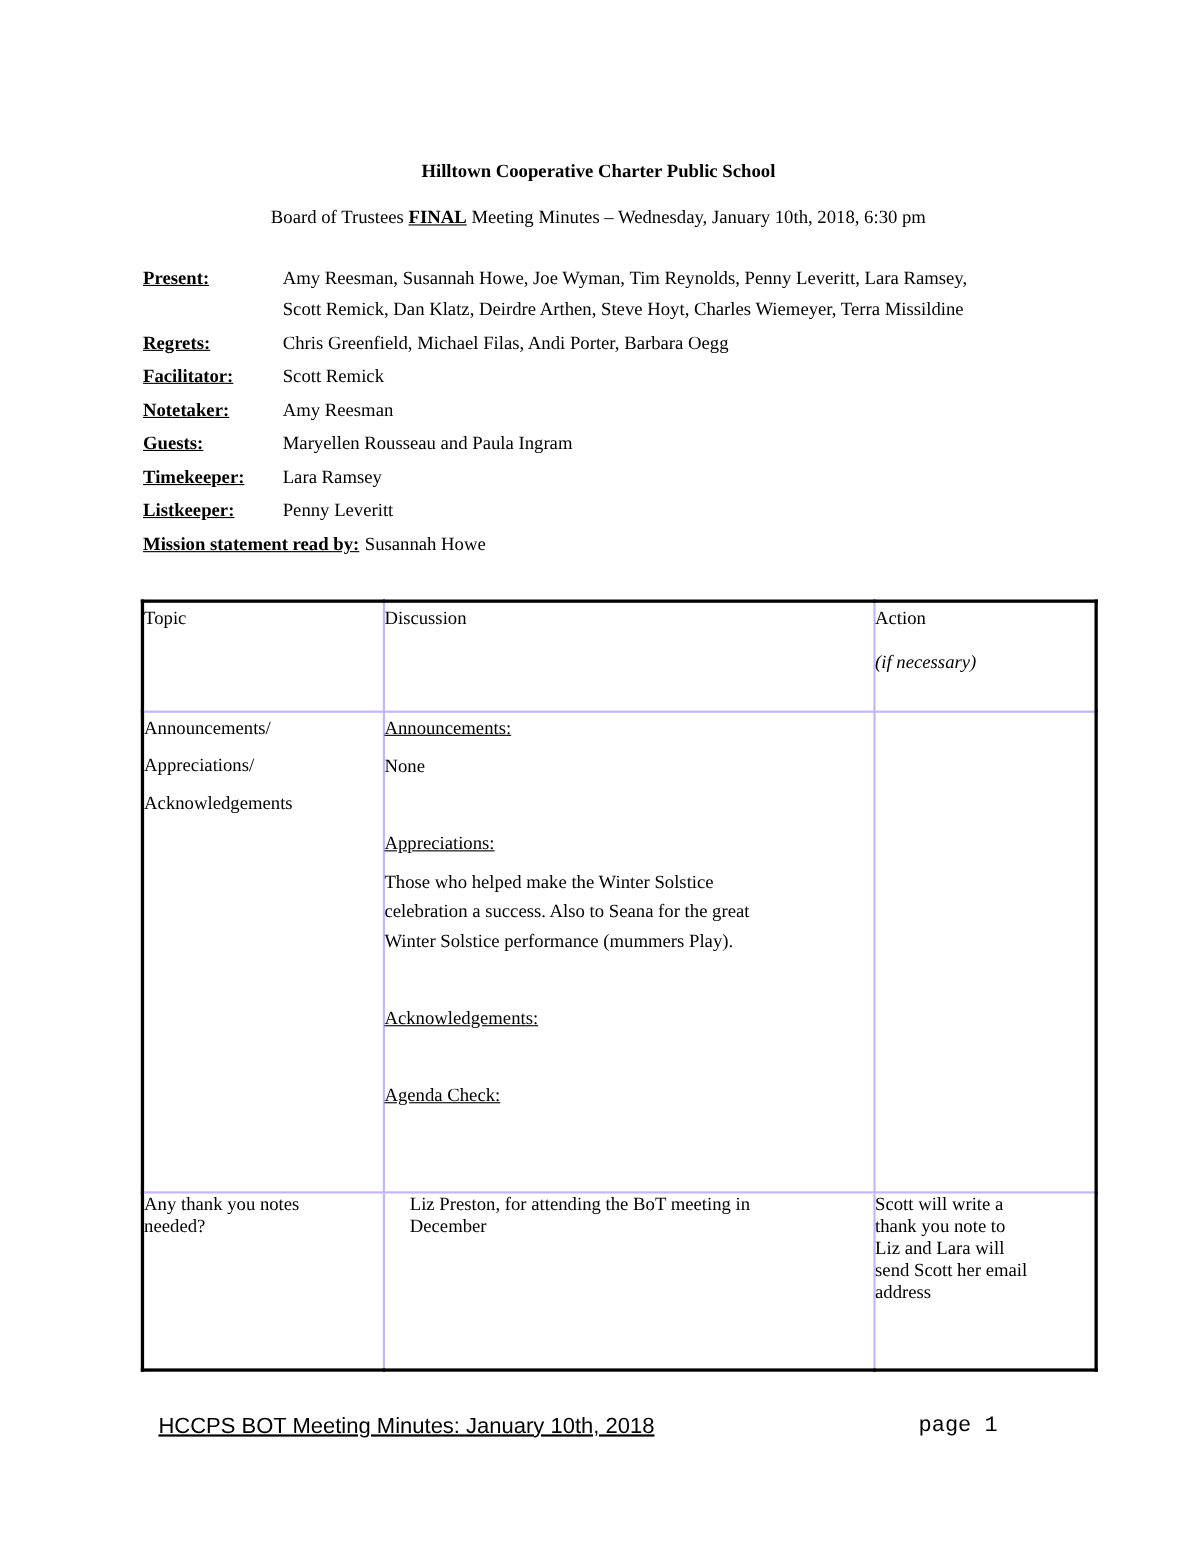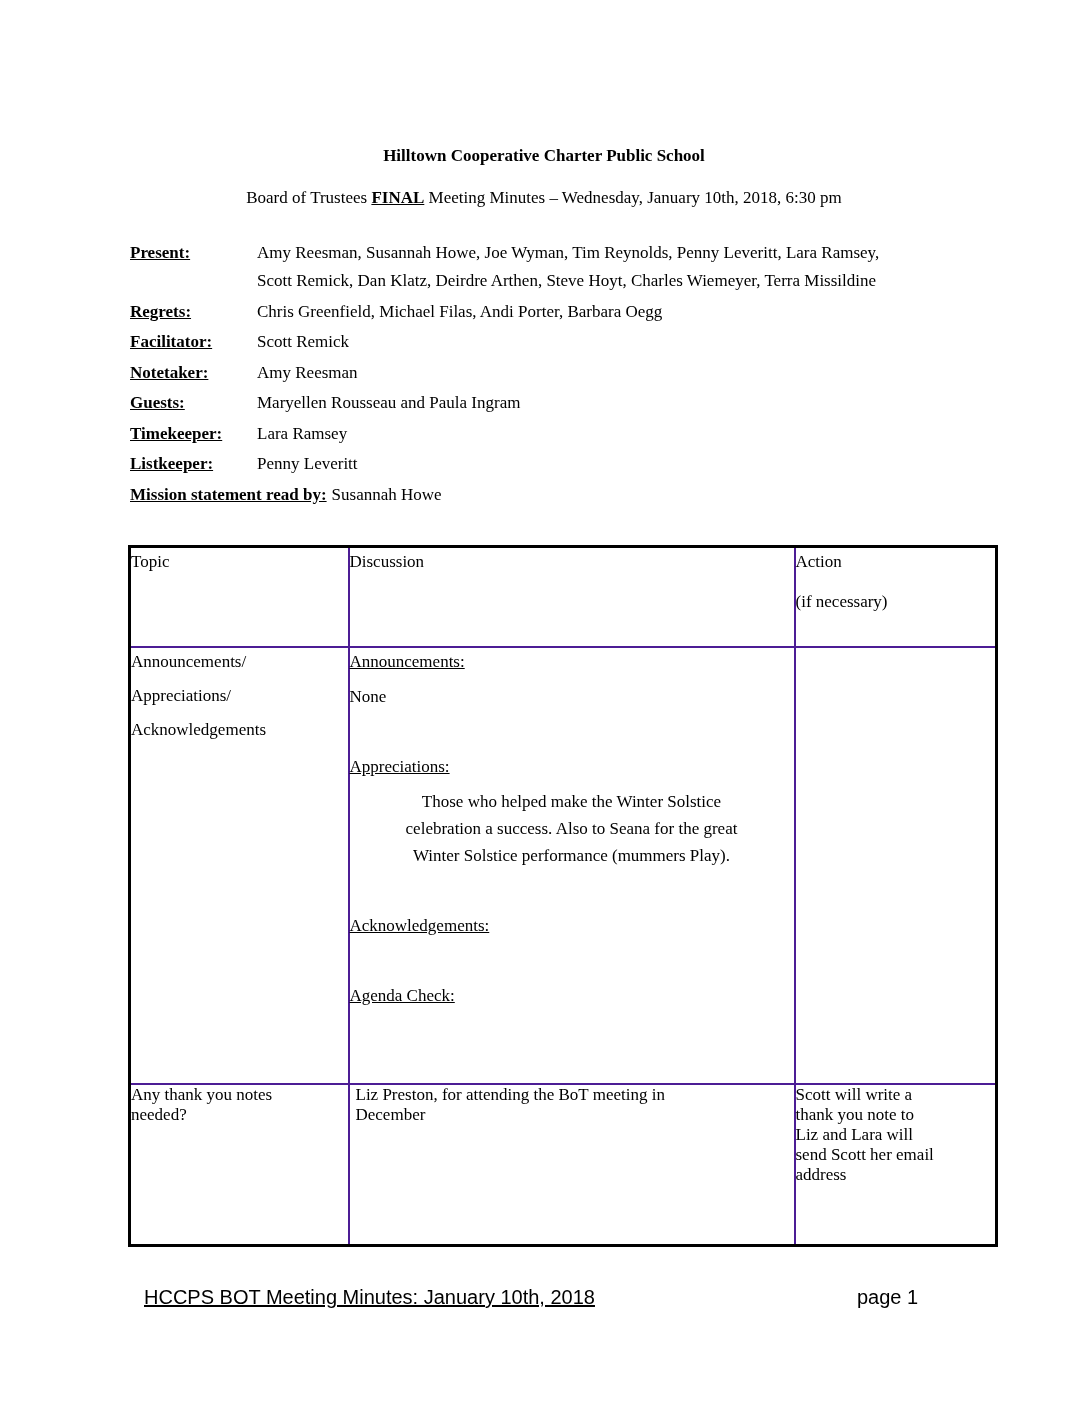--- a/index.html
+++ b/index.html
@@ -38,59 +38,59 @@
 
   table.minutes {
     position: absolute;
     top: 545px; left: 128px;
     width: 867px;
     border-collapse: collapse;
     table-layout: fixed;
     border: 3px solid #000;
   }
   table.minutes td, table.minutes th {
-    border: 2px solid #4c1d95;
+    border: 2px solid #c4b5fd;
     vertical-align: top;
     padding: 0;
     font-size: 17px;
     font-weight: normal;
     text-align: left;
   }
   tr.header-row { height: 100px; }
   tr.row-1 { height: 437px; }
   tr.row-2 { height: 162px; }
   th.col-header {
     text-align: center;
     font-weight: bold;
     padding-top: 20px;
     line-height: 27px;
   }
-  .hdr-line2 { margin-top: 13px; }
+  .hdr-line2 { margin-top: 13px; font-style: italic; }
 
   .cell { padding-top: 8px; }
   .cell p { margin: 0 0 8px 0; line-height: 27px; }
   .topic-cell { padding-left: 18px; padding-right: 10px; font-weight: bold; }
   .topic-cell p { margin-bottom: 7px; }
   .discussion-cell { padding-left: 8px; padding-right: 14px; }
   .action-cell { padding-left: 17px; padding-right: 8px; font-weight: bold; }
   .cell-r2 { padding-top: 7px; margin-left: 36px; }
-  .discussion-cell.cell-r2 { padding-left: 6px; }
+  .discussion-cell.cell-r2 { padding-left: 23px; }
   .u { text-decoration: underline; }
-  .prewrap { white-space: pre-line; text-align: center; }
+  .prewrap { white-space: pre-line; }
   .spacer { height: 35px; }
 
   .footer {
     position: absolute;
     top: 1285px; left: 0; width: 100%;
     font-family: "Liberation Sans", sans-serif;
     font-size: 20px;
     line-height: 24px;
   }
   .footer-left { position: absolute; left: 144px; top: 0; text-decoration: underline; }
-  .footer-right { position: absolute; left: 857px; top: 0; }
+  .footer-right { position: absolute; left: 835px; top: 0; font-family: Liberation Mono, monospace; }
 </style>
 </head>
 <body>
 
 <div class="page">
 
   <div class="doc-title">Hilltown Cooperative Charter Public School</div>
 
   <div class="doc-subtitle"><span>Board of Trustees </span><span class="final-emphasis">FINAL</span><span> Meeting Minutes – Wednesday, January 10th, 2018, 6:30 pm</span></div>
 

